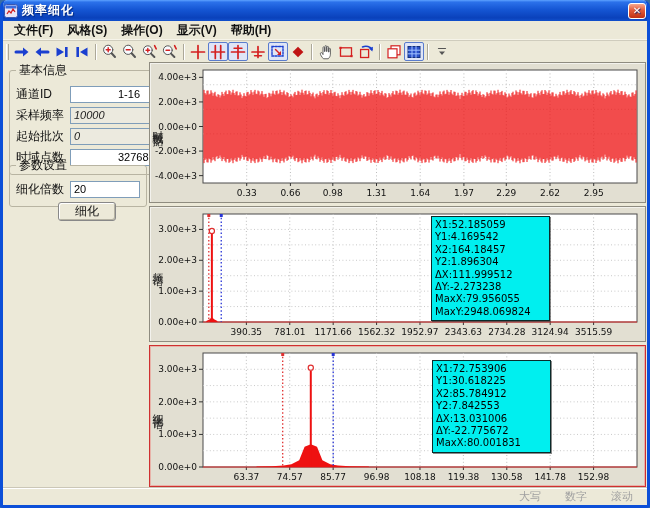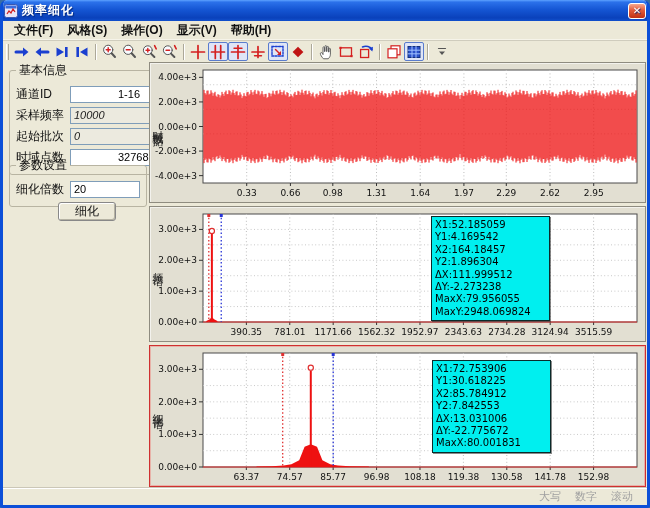--- a/index.html
+++ b/index.html
@@ -44,21 +44,21 @@
   .cp3 { top:283px; height:142px; border:1px solid #cf3030; box-shadow:0 0 0 1px #e8b2a8 inset; }
   .plot-host { position:absolute; inset:1px; }
   .ylab { position:absolute; left:1px; top:0; bottom:16px; width:13px; display:flex; align-items:center; justify-content:center;
     writing-mode:vertical-rl; font-size:11px; color:#222; letter-spacing:2px; }
   .infobox { position:absolute; width:119px; background:#00efef; border:1px solid #0a2a2a; box-shadow:1px 1px 0 rgba(40,40,40,.55); padding:2px 3px; z-index:5; }
   .ib2 { left:281px; top:9px; }
   .ib3 { left:282px; top:14px; }
   .infobox .ln { font-size:10px; line-height:12.4px; color:#000; white-space:nowrap; font-family:"DejaVu Sans","Liberation Sans",sans-serif; }
   
   .statusbar { position:absolute; left:0; right:0; bottom:0; height:18px; border-top:1px solid #cbc7b7; box-shadow:0 1px 0 #fff inset;
-    display:flex; align-items:center; justify-content:flex-end; gap:14px; padding-right:14px; background:#ece9d8;margin-top:34px; }
+    display:flex; align-items:center; justify-content:flex-end; gap:24px; padding-right:14px; background:#ece9d8;margin-top:34px; }
   .statusbar .ind { font-size:11px; color:#a0a0a0; }
 </style>
 </head>
 <body>
 
 <div class="window">
 
   <div class="titlebar">
     <span style="display:flex">
       <svg width="14" height="14" viewBox="0 0 14 14">

